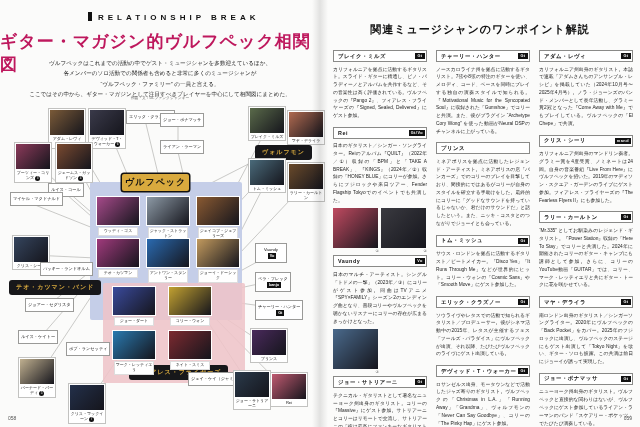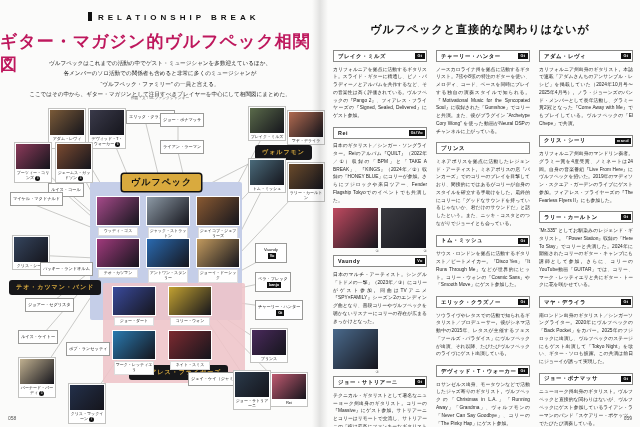--- a/index.html
+++ b/index.html
@@ -16,21 +16,21 @@
   .pagenum{position:absolute;bottom:6px;font-size:5px;color:#555;}
   #pn-l{left:8px;} #pn-r{right:8px;}
   
   #chart{position:absolute;left:0;top:100px;width:320px;height:320px;}
   #lines{position:absolute;left:0;top:0;width:320px;height:320px;}
   .panel{position:absolute;border-radius:2px;}
   #panel-blue{left:90px;top:82px;width:152px;height:138px;background:#c5cee8;}
   #panel-pink{left:103px;top:183px;width:142px;height:100px;background:rgba(238,196,200,.88);}
   .group-label{position:absolute;background:#17171a;color:#d9aa3e;font-weight:bold;font-size:6px;
     padding:2px 6px;border-radius:2px;letter-spacing:1px;white-space:nowrap;box-shadow:0 0 0 1px #17171a;}
-  .group-label.gold{background:#d9aa3e;color:#111;font-size:9px;padding:2px 9px;box-shadow:0 0 0 1.5px #111;}
+  .group-label.gold{background:#d9aa3e;color:#111;font-size:9px;padding:2px 3px;box-shadow:0 0 0 1.5px #111;}
   .photo-node{position:absolute;width:38px;background:#fff;border:1px solid #c2c2c0;padding:1px;box-sizing:border-box;}
   .photo-node .ph{height:25px;}
   .photo-node .lbl{font-size:4px;line-height:1.25;text-align:center;padding:1px 0 0;color:#111;}
   .box-node{position:absolute;background:#fff;border:1px solid #9a9a98;font-size:4.2px;line-height:1.35;
     text-align:center;padding:3px 2px;color:#111;min-width:32px;box-sizing:border-box;}
   .member-node{position:absolute;width:44px;}
   .member-node .ph{height:30px;border:1px solid #fff;box-sizing:border-box;}
   .member-node .lbl{margin:1px 2px 0;background:#fff;border:1px solid #ddd;font-size:4px;
     text-align:center;padding:1px 0;line-height:1.2;color:#111;}
   .numdot{display:inline-block;background:#111;color:#fff;border-radius:50%;width:5px;height:5px;
@@ -231,21 +231,21 @@
         </div>
         <div class="photo-node" style="left: 270px; top: 272px;">
           <div class="ph" style="background: linear-gradient(135deg, rgb(192, 90, 112), rgb(21, 21, 28));"></div>
           <div class="lbl">Rei</div>
         </div>
       </div>
   </div>
 
   <div id="gutter"></div>
 
-  <div id="rp-title">ヴルフペックと直接的な関わりはないが</div>
+  <div id="rp-title">関連ミュージシャンのワンポイント解説</div>
   <div id="rp-cols">
       <div class="rp-col">
         <div class="entry">
           <div class="entry-name">
             <span>ブレイク・ミルズ</span>
             <span class="tag">Gt</span>
           </div>
           <div class="entry-body">カリフォルニアを拠点に活動するギタリスト。スライド・ギターに精通し、ピノ・パラディーノとアルバムを共作するなど、その音楽性は高く評価されている。ヴルフペックの『Pango 2』、フィアレス・フライヤーズの『Signed, Sealed, Delivered』にゲスト参加。</div>
         </div>
         <div class="entry">

